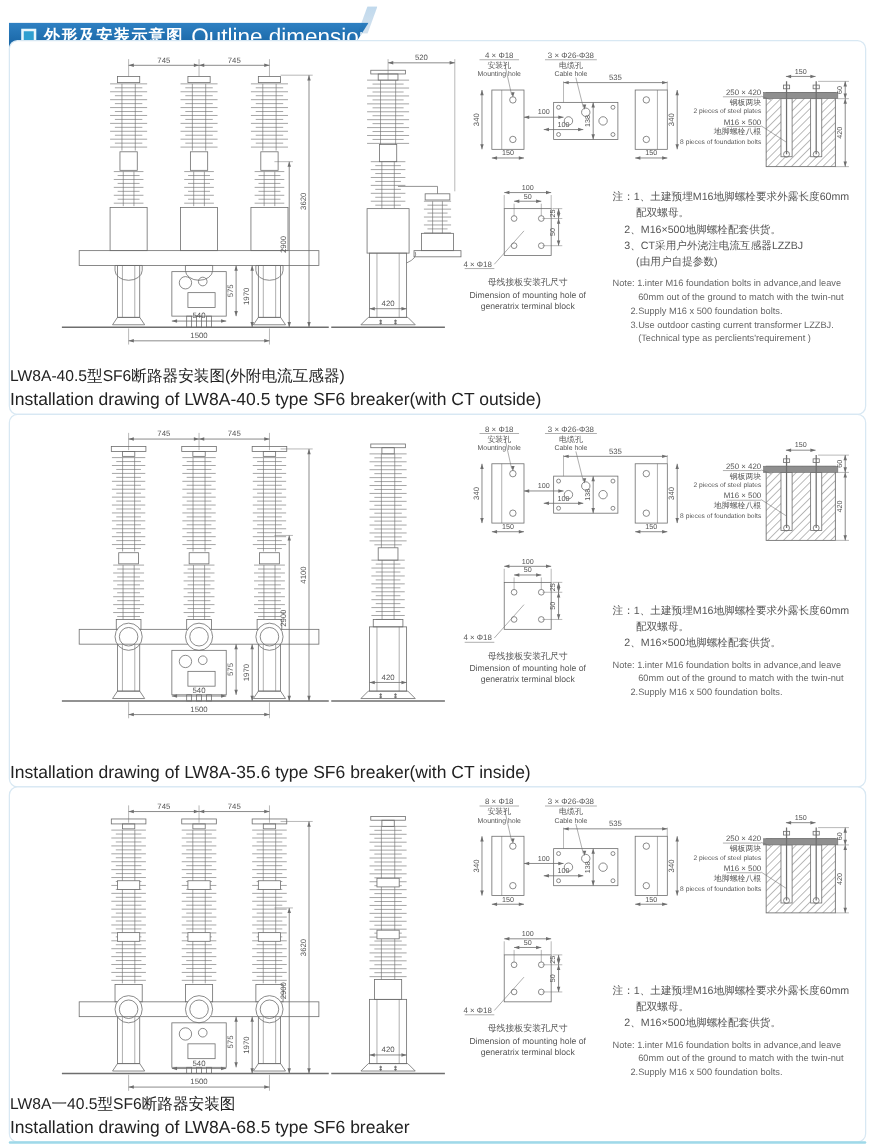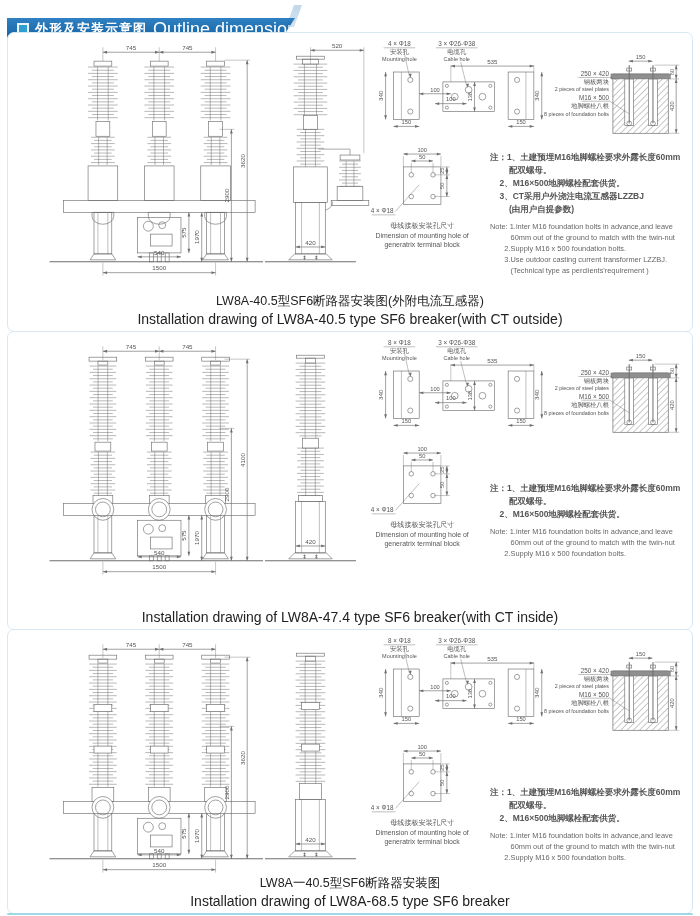--- a/index.html
+++ b/index.html
@@ -18,24 +18,24 @@
   .content{position:absolute;top:32px;left:7px;right:7px}
   .panel{position:relative;border:1px solid #d8e8f3;border-radius:7px;background:#fff;overflow:hidden}
   .p0{height:298px}
   .p1{height:297px;margin-top:-1px}
   .p2{height:283px;margin-top:-1px}
   .drawing{position:absolute;top:0;left:0;width:100%;height:252px;display:block}
   .notes{position:absolute;left:482px;width:206px}
   .p0 .notes{top:118px}
   .p1 .notes{top:150px}
   .p2 .notes{top:156px}
-  .note-zh{font-size:8.5px;color:#555;line-height:13px;white-space:pre;font-weight:bold}
+  .note-zh{font-size:8.5px;color:#555;line-height:13px;white-space:pre;font-weight:normal}
   .note-en{font-size:7.4px;color:#666;line-height:11px;white-space:pre}
   .notes .en{margin-top:5px}
-  .caption{position:absolute;left:0;right:0;bottom:4px;text-align:center;color:#222}
+  .caption{position:absolute;left:0;right:0;bottom:4px;text-align:left;color:#222}
   .caption .zh{font-size:12.5px;margin-bottom:1px}
   .caption .en{font-size:14px}
   .bottom-rule{position:absolute;bottom:1px;left:7px;right:7px;height:2px;background:#9fd9e9;border-radius:2px}
 </style>
 </head>
 <body>
 
 <div class="header">
   <span class="hsq"></span>
   <span class="h-zh">外形及安装示意图</span>
@@ -863,21 +863,21 @@
           <div class="note-zh">        配双螺母。</div>
           <div class="note-zh">    2、M16×500地脚螺栓配套供货。</div>
         </div>
       <div class="en">
           <div class="note-en">Note: 1.inter M16 foundation bolts in advance,and leave</div>
           <div class="note-en">          60mm out of the ground to match with the twin-nut</div>
           <div class="note-en">       2.Supply M16 x 500 foundation bolts.</div>
         </div>
     </div>
     <div class="caption">
-      <div class="en">Installation drawing of LW8A-47.4 type SF6 breaker(with CT inside)</div>
+      <div class="en">Installation drawing of LW8A-35.6 type SF6 breaker(with CT inside)</div>
     </div>
   </div>
 
   <div class="panel p2">
     <svg id="svg2" class="drawing" viewBox="0 0 692 252">
         <defs>
           <pattern id="hp2" width="4.5" height="4.5" patternUnits="userSpaceOnUse" patternTransform="rotate(45)">
             <line x1="0" y1="0" x2="0" y2="4.5" stroke="#9a9a9a" stroke-width="1.1"></line>
           </pattern>
         </defs>

